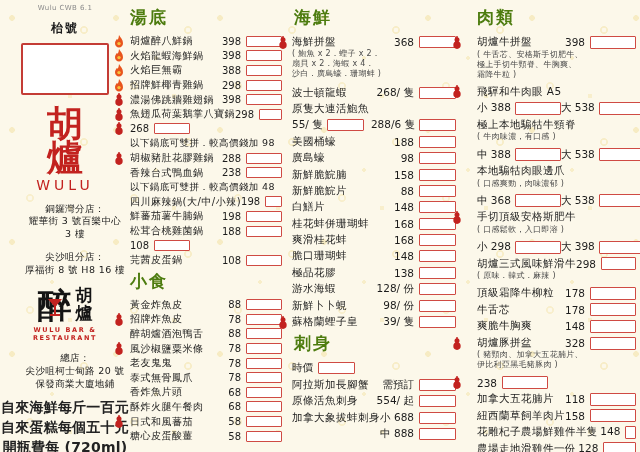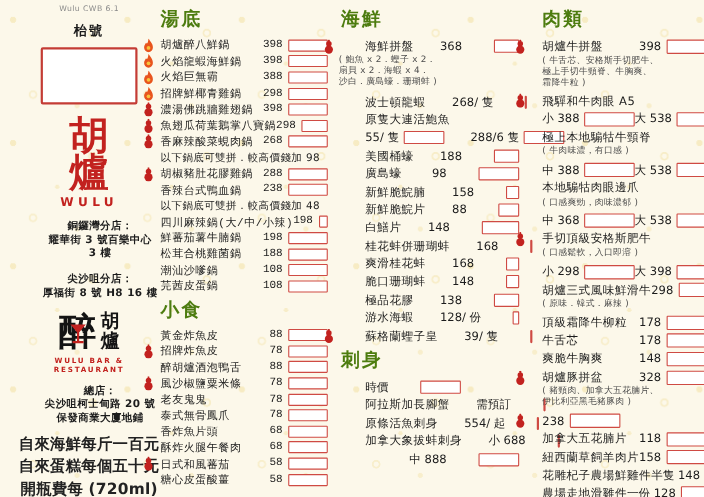--- a/index.html
+++ b/index.html
@@ -11,32 +11,32 @@
   body::before{
     content:"";position:absolute;inset:0;pointer-events:none;
     background-image:
       radial-gradient(circle 3px at 12px 18px, rgba(233,203,95,.28) 92%, transparent 100%),
       radial-gradient(circle 2px at 52px 58px, rgba(233,203,95,.24) 92%, transparent 100%),
       radial-gradient(circle at 84px 30px, transparent 2px, rgba(233,203,95,.25) 2.6px, rgba(233,203,95,.25) 3.6px, transparent 4.2px),
       radial-gradient(circle at 30px 86px, transparent 2px, rgba(233,203,95,.22) 2.6px, rgba(233,203,95,.22) 3.6px, transparent 4.2px),
       radial-gradient(circle 2.4px at 70px 96px, rgba(233,203,95,.22) 92%, transparent 100%);
     background-size:104px 112px;
   }
-  .col{position:absolute;top:0;box-sizing:border-box;margin-left:16px;}
+  .col{position:absolute;top:0;box-sizing:border-box;}
   #sidebar{left:0;width:130px;height:452px;text-align:center;}
   #col1{left:114px;width:168px;padding-top:4px;}
   #col2{left:278px;width:178px;padding-top:4px;}
   #col3{left:452px;width:184px;padding-top:4px;}
 
   .section-title{font-size:17px;font-weight:bold;letter-spacing:2px;margin:2px 0 5px 16px;color:#4d7c0f;}
   #col3 .section-title{margin-left:25px;}
 
   .row{display:flex;align-items:center;}
-  .c1 .row{height:14.6px;font-size:10px;font-family:Liberation Mono, monospace;}
-  .c2 .row{height:16.4px;font-size:10.5px;gap:24px;}
+  .c1 .row{height:14.6px;font-size:10px;}
+  .c2 .row{height:16.4px;font-size:10.5px;}
   .c3 .row{height:16.6px;font-size:10.5px;}
   .icon-slot{flex:0 0 16px;display:flex;align-items:center;justify-content:flex-start;}
   .c2 .icon-slot{flex:0 0 14px;}
   .c3 .icon-slot{flex:0 0 25px;}
   .icon-slot svg{display:block;}
   .name{flex:1;white-space:nowrap;letter-spacing:.5px;}
   .price{text-align:right;margin-right:5px;white-space:nowrap;}
   .qty-box{display:inline-block;background:#fff;border:1.3px solid #cf4a43;border-radius:1px;box-sizing:border-box;}
   .c1 .qty-box{width:36px;height:11px;}
   .c2 .qty-box{width:37px;height:12px;}
@@ -49,22 +49,22 @@
   .dual .cell{display:flex;align-items:center;}
   .dual .cell.right{margin-left:auto;}
   .dual .cell .price{margin-right:4px;}
 
   
   .version{font-size:7px;color:#8a8a8a;padding-top:4px;letter-spacing:.4px;}
   .table-label{font-size:12px;font-weight:bold;letter-spacing:2px;margin-top:8px;}
   .table-box{width:84px;height:48px;background:#fff;border:2px solid #c43c35;border-radius:2px;margin:6px auto 0;}
   .brand{margin-top:12px;color:#c2221f;font-weight:bold;line-height:.95;}
   .brand .cn{font-size:36px;display:block;font-weight:900;}
-  .brand .en{display:block;font-size:11px;letter-spacing:4px;margin-top:4px;font-weight:bold;}
-  .addr{font-size:9.5px;font-weight:bold;line-height:1.35;margin-top:10px;letter-spacing:.4px;padding-left:20px;}
+  .brand .en{display:block;font-size:14px;letter-spacing:4px;margin-top:4px;font-weight:normal;}
+  .addr{font-size:9.5px;font-weight:normal;line-height:1.35;margin-top:10px;letter-spacing:.4px;padding-left:20px;}
   .barlogo{margin-top:10px;position:relative;display:flex;justify-content:center;align-items:center;gap:4px;color:#141414;}
   .barlogo .zui{font-size:34px;font-weight:900;line-height:1;position:relative;}
   .barlogo .martini{position:absolute;left:50%;top:54%;transform:translate(-50%,-50%);}
   .barlogo .stack{display:flex;flex-direction:column;font-size:17px;font-weight:900;line-height:1.05;}
   .bar-en{color:#c2221f;font-size:6.5px;letter-spacing:1.6px;margin-top:4px;font-weight:bold;}
   .fees{font-size:14px;line-height:1.45;margin-top:6px;letter-spacing:.2px;font-weight:bold;color:#222;}
   .fees-small{font-size:6.3px;color:#333;margin-top:1px;}
   .service{font-size:8.5px;font-weight:bold;margin-top:1px;}
 </style>
 </head>
@@ -207,21 +207,20 @@
         <span>
           <svg width="10" height="13" viewBox="0 0 10 13">
             <g fill="#c2221f">
               <rect x="4.2" y="0" width="1.6" height="2" rx=".6"></rect>
               <circle cx="5" cy="3.8" r="2.5"></circle>
               <ellipse cx="5" cy="9.1" rx="3.7" ry="3.8"></ellipse>
             </g>
           </svg>
         </span>
       </span>
-      <span class="name">香麻辣酸菜蜆肉鍋</span>
       <span class="price">268</span>
       <span class="qty-box"></span>
     </div>
     <div class="note-row">以下鍋底可雙拼．較高價錢加 98</div>
     <div class="row">
       <span class="icon-slot">
         <span>
           <svg width="10" height="13" viewBox="0 0 10 13">
             <g fill="#c2221f">
               <rect x="4.2" y="0" width="1.6" height="2" rx=".6"></rect>
@@ -255,21 +254,20 @@
       <span class="qty-box"></span>
     </div>
     <div class="row">
       <span class="icon-slot"></span>
       <span class="name">松茸合桃雞菌鍋</span>
       <span class="price">188</span>
       <span class="qty-box"></span>
     </div>
     <div class="row">
       <span class="icon-slot"></span>
-      <span class="name">潮汕沙嗲鍋</span>
       <span class="price">108</span>
       <span class="qty-box"></span>
     </div>
     <div class="row">
       <span class="icon-slot"></span>
       <span class="name">芫茜皮蛋鍋</span>
       <span class="price">108</span>
       <span class="qty-box"></span>
     </div>
     <div class="section-title">小食</div>
@@ -458,20 +456,26 @@
       <span class="price">138</span>
       <span class="qty-box"></span>
     </div>
     <div class="row">
       <span class="icon-slot"></span>
       <span class="name">游水海蝦</span>
       <span class="price">128/ 份</span>
       <span class="qty-box"></span>
     </div>
     <div class="row">
+      <span class="icon-slot"></span>
+      <span class="name">新鮮卜卜蜆</span>
+      <span class="price">98/ 份</span>
+      <span class="qty-box"></span>
+    </div>
+    <div class="row">
       <span class="icon-slot">
         <span>
           <svg width="10" height="13" viewBox="0 0 10 13">
             <g fill="#c2221f">
               <rect x="4.2" y="0" width="1.6" height="2" rx=".6"></rect>
               <circle cx="5" cy="3.8" r="2.5"></circle>
               <ellipse cx="5" cy="9.1" rx="3.7" ry="3.8"></ellipse>
             </g>
           </svg>
         </span>

